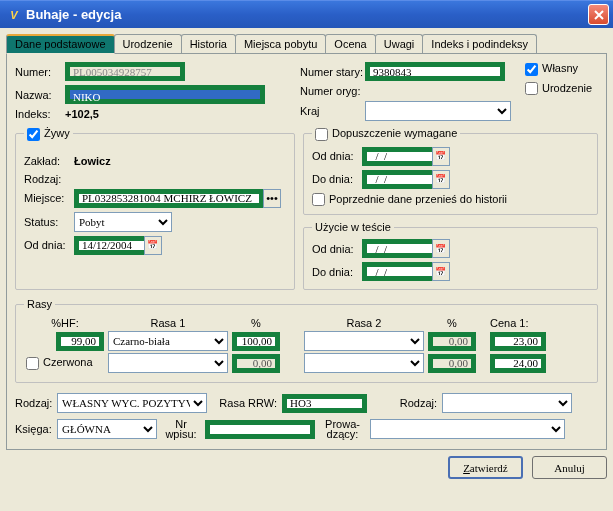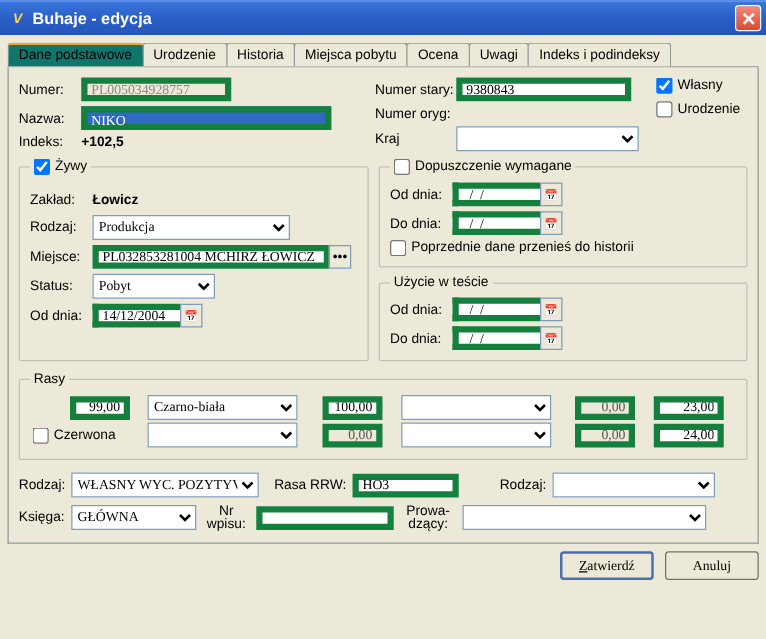--- a/index.html
+++ b/index.html
@@ -189,21 +189,20 @@
     <div style="display:flex;gap:8px">
 
       <fieldset class="grp" style="width:280px">
         <legend><label><input type="checkbox" checked="" style=""><span>Żywy</span></label></legend>
         <div class="row" style="margin:8px 0 6px">
           <span class="lbl" style="width:50px">Zakład:</span>
           <b>Łowicz</b>
         </div>
         <div class="row" style="margin-bottom:4px">
           <span class="lbl" style="width:50px">Rodzaj:</span>
-          <select class="sel" style="width:158px"><option>Produkcja</option></select>
         </div>
         <div class="row" style="margin-bottom:4px">
           <span class="lbl" style="width:50px">Miejsce:</span>
           <input class="txt" style="width: 190px;" value="PL032853281004 MCHIRZ ŁOWICZ">
           <span class="ellbtn">•••</span>
         </div>
         <div class="row" style="margin-bottom:4px">
           <span class="lbl" style="width:50px">Status:</span>
           <select class="sel" style="width:98px"><option>Pobyt</option></select>
         </div>
@@ -254,20 +253,30 @@
               </span>
           </div>
         </fieldset>
       </div>
     </div>
 
     <fieldset class="grp" style="margin-top:8px">
       <legend>Rasy</legend>
       <table class="rasy" style="width:100%;border-collapse:collapse">
         <tbody>
+            <tr>
+          <td style="width:55px;text-align:center">%HF:</td>
+          <td style="width:120px;text-align:center">Rasa 1</td>
+          <td style="width:50px;text-align:center">%</td>
+          <td style="width:20px"></td>
+          <td style="width:120px;text-align:center">Rasa 2</td>
+          <td style="width:50px;text-align:center">%</td>
+          <td style="width:10px"></td>
+          <td>Cena 1:</td>
+        </tr>
         <tr>
           <td><input class="txt" style="width: 48px; text-align: right; margin-left: 30px;" value="99,00"></td>
           <td><select class="sel" style="width:120px"><option>Czarno-biała</option></select></td>
           <td><input class="txt" style="width: 48px; text-align: right;" value="100,00"></td>
           <td></td>
           <td><select class="sel" style="width:120px"><option></option></select></td>
           <td><input class="txt" disabled="" style="width: 48px; text-align: right;" value="0,00"></td>
           <td></td>
           <td><input class="txt" style="width: 56px; text-align: right;" value="23,00"></td>
         </tr>

